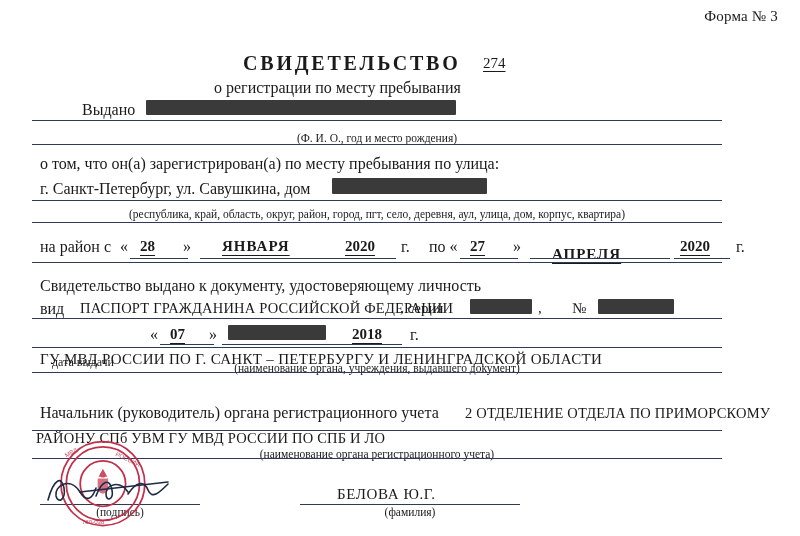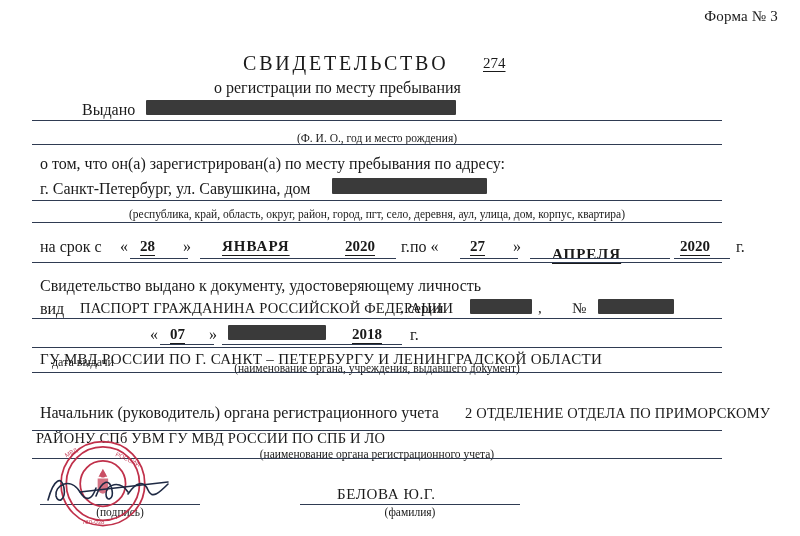--- a/index.html
+++ b/index.html
@@ -27,21 +27,21 @@
     top: 8px;
     font-size: 15px;
     letter-spacing: 0.2px;
   }
 
   .title-main {
     left: 243px;
     top: 52px;
     font-size: 20px;
     letter-spacing: 2.8px;
-    font-weight: normal;
+    font-weight: bold;
   }
   .title-number {
     left: 483px;
     top: 55px;
     font-size: 15px;
     text-decoration: underline;
     text-underline-offset: 3px;
   }
   .title-sub {
     left: 214px;
@@ -116,21 +116,21 @@
     font-size: 15px;
     font-weight: bold;
     text-decoration: underline;
     text-underline-offset: 4px;
   }
   .seg-28 { left: 140px; top: 238px; }
   .seg-quote-b1 { left: 183px; top: 238px; }
   .seg-month1 { left: 222px; top: 238px; letter-spacing: 1px; }
   .seg-year1 { left: 345px; top: 238px; }
   .seg-g1 { left: 401px; top: 238px; }
-  .seg-po { left: 410px; top: 238px; text-align: center; }
+  .seg-po { left: 429px; top: 238px; text-align: center; }
   .seg-27 { left: 470px; top: 238px; }
   .seg-quote-b2 { left: 513px; top: 238px; }
   .seg-month2 { left: 552px; top: 246px; letter-spacing: 1px; }
   .seg-year2 { left: 680px; top: 238px; }
   .seg-g2 { left: 736px; top: 238px; }
 
   .underline-seg {
     border-bottom: 1px solid #2f3b52;
     position: absolute;
     height: 0;
@@ -226,29 +226,29 @@
   <div class="abs title-number">274</div>
   <div class="abs title-sub">о регистрации по месту пребывания</div>
 
   <div class="abs label-vydano line-text">Выдано</div>
   <div class="abs redact redact-1"></div>
 
   <div class="abs rule r1"></div>
   <div class="abs caption cap1">(Ф. И. О., год и место рождения)</div>
   <div class="abs rule r2"></div>
 
-  <div class="abs line-text t-otom">о том, что он(а) зарегистрирован(а) по месту пребывания по адресу:</div>
+  <div class="abs line-text t-otom">о том, что он(а) зарегистрирован(а) по месту пребывания по улица:</div>
   <div class="abs line-text t-addr">г. Санкт-Петербург, ул. Савушкина, дом</div>
   <div class="abs redact redact-2"></div>
 
   <div class="abs rule r3"></div>
   <div class="abs caption cap2">(республика, край, область, округ, район, город, пгт, село, деревня, аул, улица, дом, корпус, квартира)</div>
   <div class="abs rule r4"></div>
 
-  <div class="abs line-text t-srok">на срок с</div>
+  <div class="abs line-text t-srok">на район с</div>
   <div class="abs q" style="left:120px; top:238px;">«</div>
   <div class="abs date-val seg-28">28</div>
   <div class="abs q seg-quote-b1">»</div>
   <div class="abs date-val seg-month1">ЯНВАРЯ</div>
   <div class="abs date-val seg-year1">2020</div>
   <div class="abs line-text seg-g1">г.</div>
   <div class="abs line-text seg-po">по «</div>
   <div class="abs date-val seg-27">27</div>
   <div class="abs q seg-quote-b2">»</div>
   <div class="abs date-val seg-month2">АПРЕЛЯ</div>

